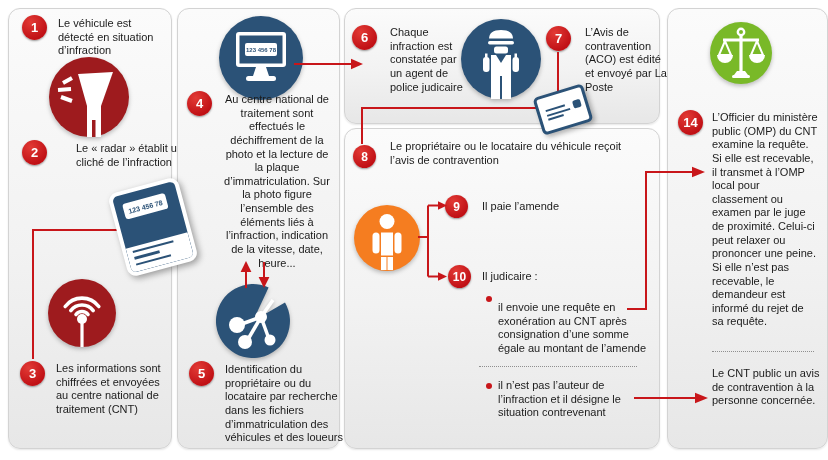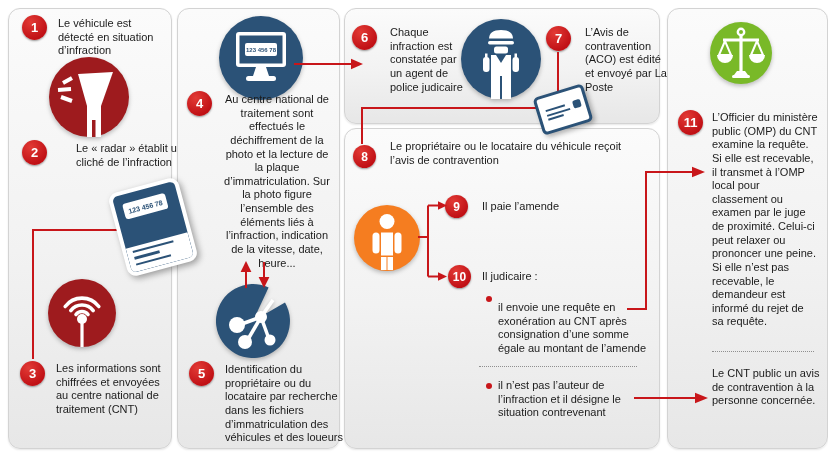--- a/index.html
+++ b/index.html
@@ -187,21 +187,21 @@
       <rect x="13" y="16.5" width="36" height="3" fill="#fff"></rect>
       <polygon points="15,19 9,33 21,33" fill="none" stroke="#fff" stroke-width="2"></polygon>
       <path d="M7,33 A8,8 0 0 0 23,33 Z" fill="#fff"></path>
       <polygon points="47,19 41,33 53,33" fill="none" stroke="#fff" stroke-width="2"></polygon>
       <path d="M39,33 A8,8 0 0 0 55,33 Z" fill="#fff"></path>
       <polygon points="27,49 35,49 38,53 24,53" fill="#fff"></polygon>
       <rect x="22" y="53" width="18" height="3" rx="1.5" fill="#fff"></rect>
     </svg>
 
     <div class="num num-lg" style="left:10px;top:101px;">
-        <span>11</span>
+        <span>14</span>
       </div>
     <div class="txt" style="left:44px;top:102px;width:106px;">L’Officier du ministère public (OMP) du CNT examine la requête. Si elle est recevable, il transmet à l’OMP local pour classement ou examen par le juge de proximité. Celui-ci peut relaxer ou prononcer une peine. Si elle n’est pas recevable, le demandeur est informé du rejet de sa requête.</div>
 
     <div class="dotted" style="left:44px;top:342px;width:102px;"></div>
     <div class="txt" style="left:44px;top:358px;width:108px;">Le CNT public un avis de contravention à la personne concernée.</div>
   </section>
 
   <svg id="connectors" width="828" height="460" viewBox="0 0 828 460">
     <g stroke="#c8161a" stroke-width="2" fill="none">
       <polyline points="166,230 33,230 33,359"></polyline>

